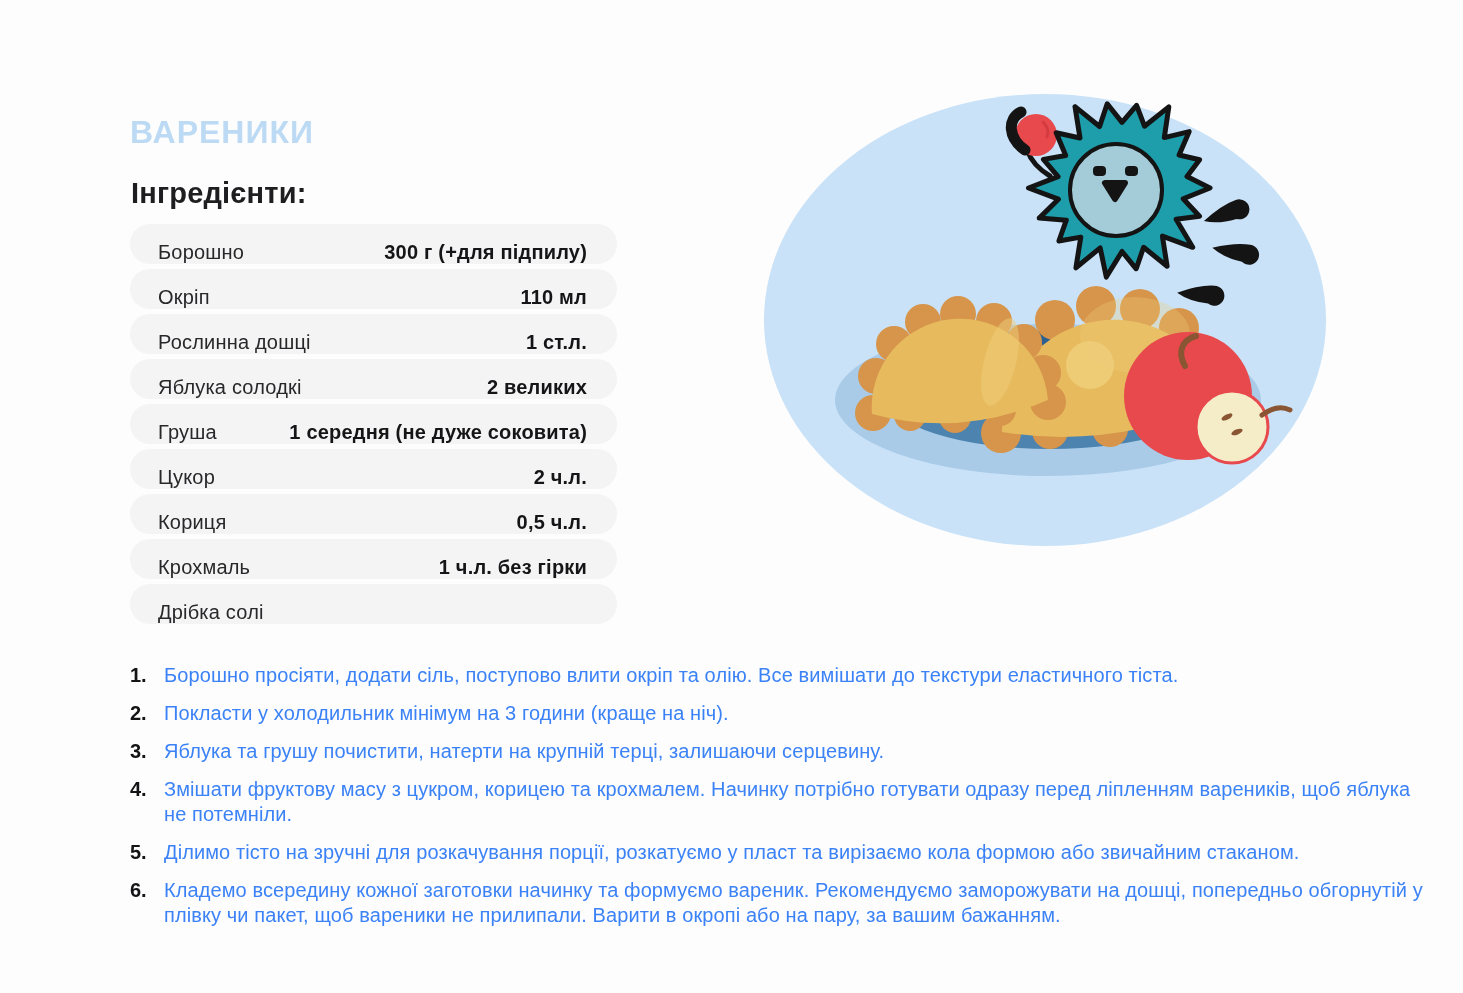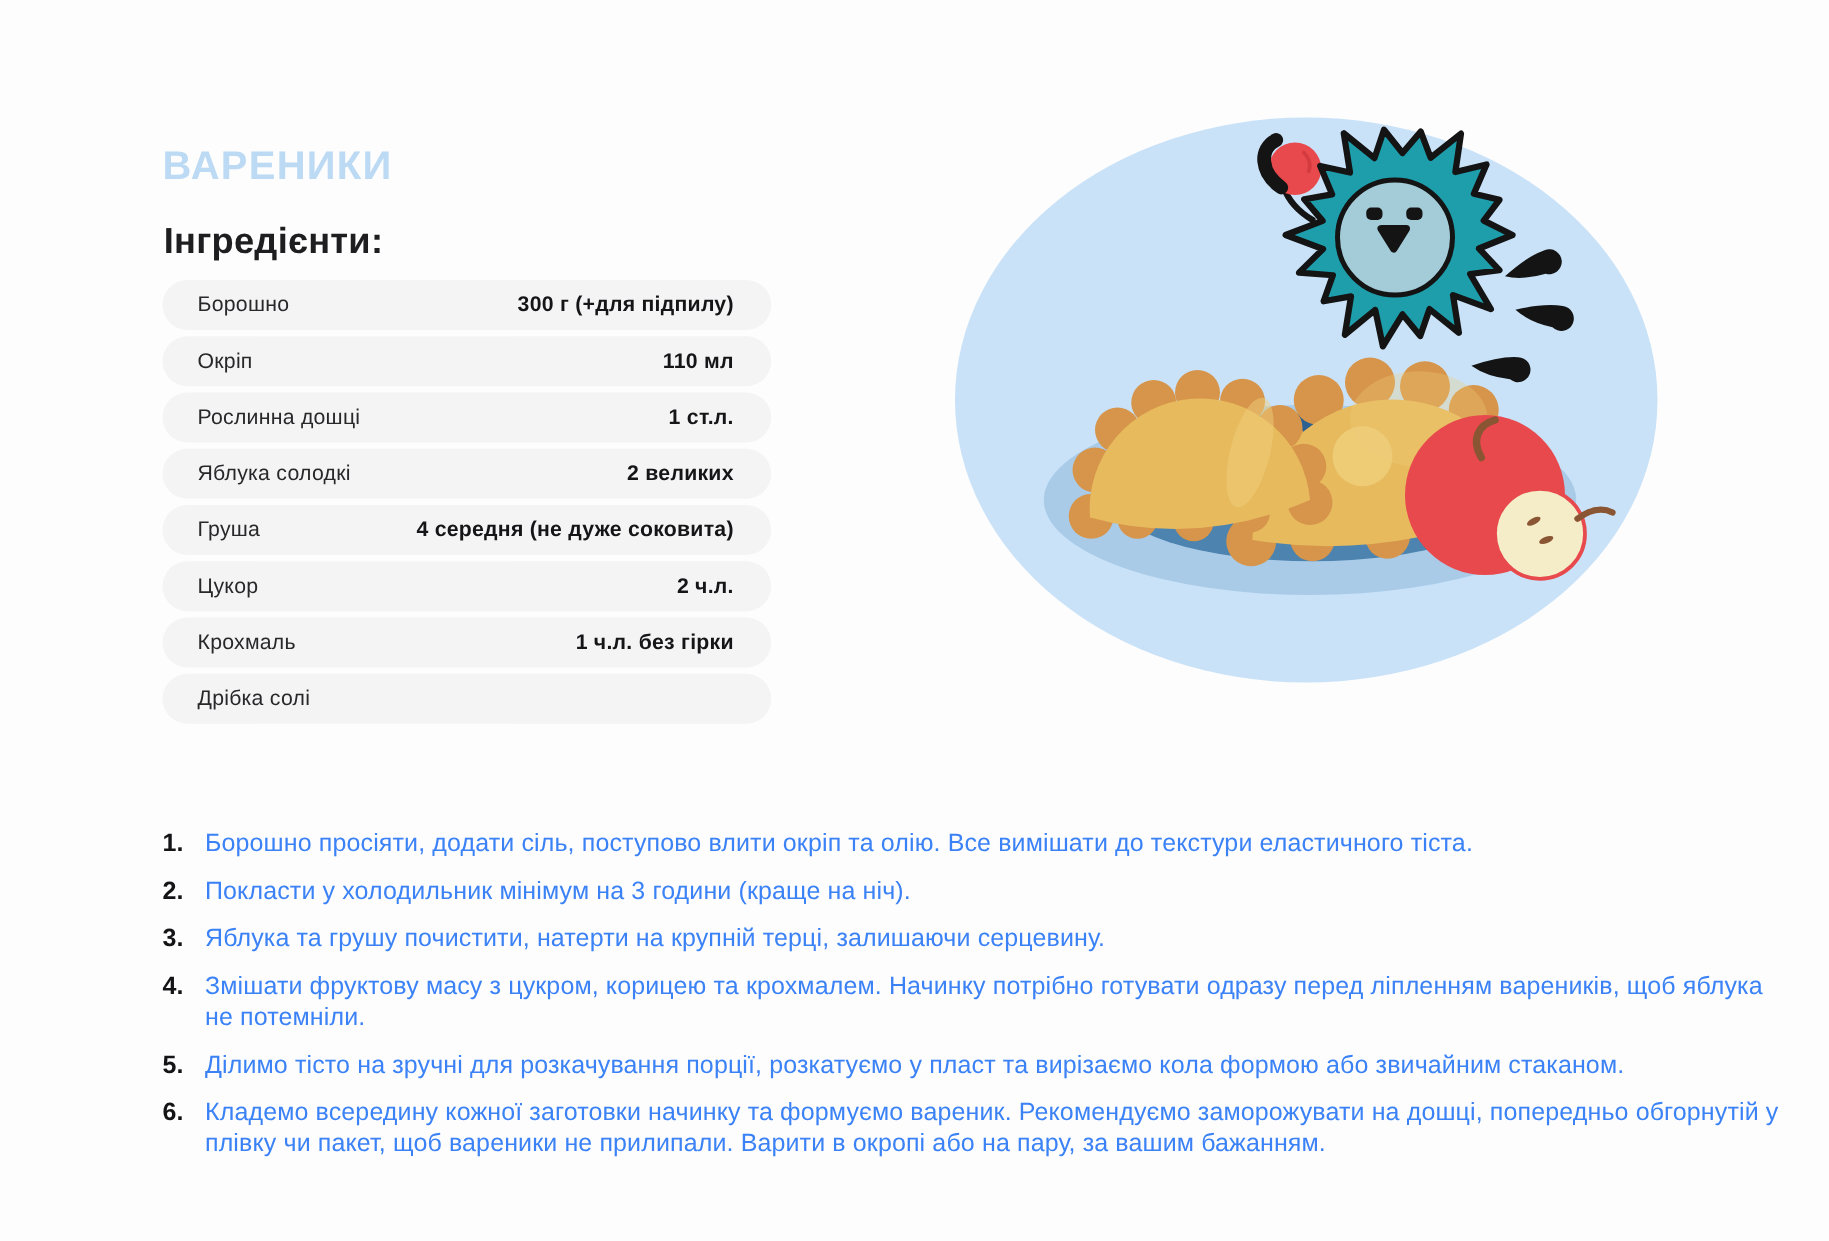--- a/index.html
+++ b/index.html
@@ -21,23 +21,23 @@
     position: absolute; left: 131px; top: 177px;
     font-size: 29px; font-weight: bold; color: #1E1E20;
     letter-spacing: 0.2px;
   }
   .ing-list {
     position: absolute; left: 130px; top: 224px; width: 487px;
   }
   .ing-row {
     height: 40px; margin-bottom: 5px;
     background: #F4F4F5; border-radius: 20px;
-    display: flex; align-items: center; justify-content: space-between;
+    display: flex; align-items: flex-end; justify-content: space-between;
     padding: 0 30px 0 28px;
-    font-size: 17px;
+    font-size: 20px;
   }
   .ing-name { color: #28282A; font-weight: normal; letter-spacing: 0.2px; }
   .ing-amount { color: #151517; font-weight: bold; letter-spacing: 0.2px; white-space: nowrap; }
 
   .steps {
     position: absolute; left: 130px; top: 663px; width: 1300px;
   }
   .step {
     display: flex; align-items: baseline; margin-bottom: 13px;
   }
@@ -72,25 +72,29 @@
     <div class="ing-row">
       <span class="ing-name">Рослинна дошці</span>
       <span class="ing-amount">1 ст.л.</span>
     </div>
     <div class="ing-row">
       <span class="ing-name">Яблука солодкі</span>
       <span class="ing-amount">2 великих</span>
     </div>
     <div class="ing-row">
       <span class="ing-name">Груша</span>
-      <span class="ing-amount">4 середня (не дуже соковита)</span>
+      <span class="ing-amount">1 середня (не дуже соковита)</span>
     </div>
     <div class="ing-row">
       <span class="ing-name">Цукор</span>
       <span class="ing-amount">2 ч.л.</span>
+    </div>
+    <div class="ing-row">
+      <span class="ing-name">Кориця</span>
+      <span class="ing-amount">0,5 ч.л.</span>
     </div>
     <div class="ing-row">
       <span class="ing-name">Крохмаль</span>
       <span class="ing-amount">1 ч.л. без гірки</span>
     </div>
     <div class="ing-row">
       <span class="ing-name">Дрібка солі</span>
       <span class="ing-amount"></span>
     </div>
   </div>

